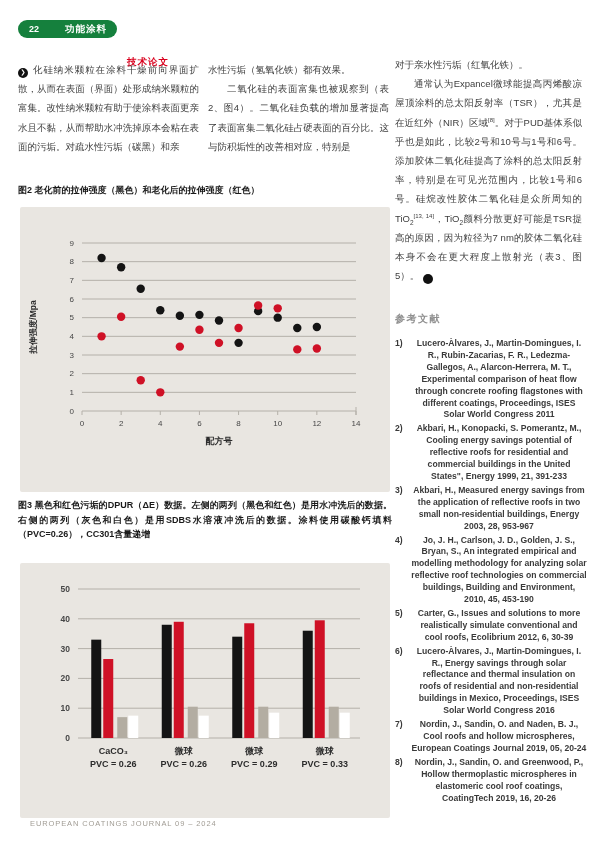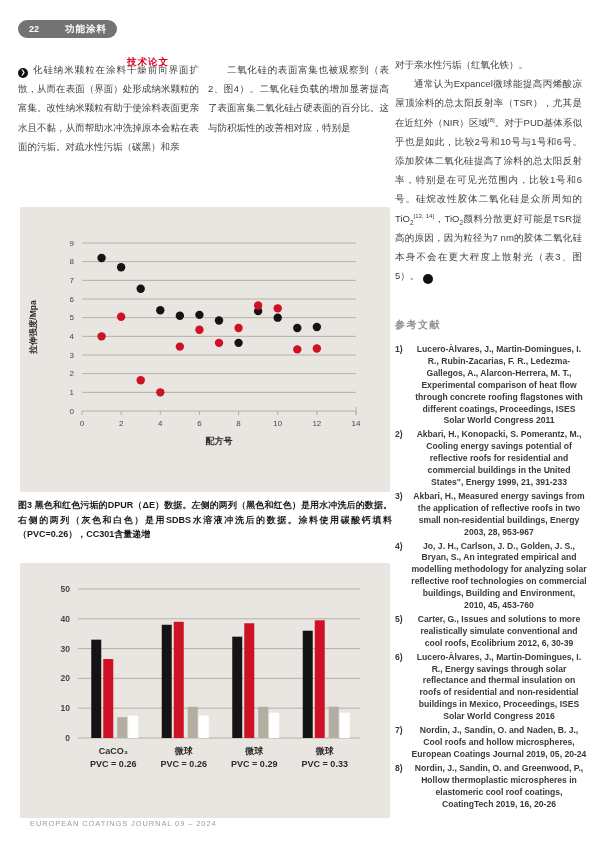--- a/index.html
+++ b/index.html
@@ -1,20 +1,20 @@
 <!DOCTYPE html>
 <html><head>
 <meta charset="utf-8">
 <style>
   html,body{margin:0;padding:0;background:#ffffff;}
   .page{position:relative;width:600px;height:849px;background:#ffffff;overflow:hidden;
         font-family:"Liberation Sans","DejaVu Sans",sans-serif;}
   
   .hdr-pill{position:absolute;left:18px;top:20px;width:99px;height:18px;border-radius:10px;
-            background:#737373;display:flex;align-items:center;color:#fff;font-weight:bold;}
+            background:#15803d;display:flex;align-items:center;color:#fff;font-weight:bold;}
   .hdr-num{font-size:9px;margin-left:11px;}
   .hdr-sec{font-size:9.5px;margin-left:26px;letter-spacing:1px;}
   .hdr-type{position:absolute;left:127px;top:24px;font-size:9.5px;font-weight:bold;color:#d9001d;letter-spacing:1px;margin-top:32px;}
   
   .bodycol{position:absolute;font-size:9.5px;line-height:19.2px;color:#3d3d3d;
            text-align:justify;text-justify:inter-character;}
   .bodycol p{margin:0;}
   .bodycol p.indent{text-indent:2em;}
   #col1{left:18px;top:60px;width:181px;}
   #col2{left:208px;top:60px;width:181px;}
@@ -28,21 +28,21 @@
   
   .figcap{position:absolute;font-size:9px;font-weight:bold;color:#1a1a1a;line-height:14.5px;text-align:justify;}
   #fig2cap{left:18px;top:183px;width:372px;}
   #fig3cap{left:18px;top:498px;width:374px;}
   
   .panel{position:absolute;background:#e9e6e1;border-radius:2px;}
   #scatterPanel{left:20px;top:207px;width:370px;height:285px;}
   #barPanel{left:20px;top:563px;width:370px;height:255px;}
   
   #refs{position:absolute;left:395px;top:308px;width:192px;}
-  .refs-title{font-size:10px;font-weight:bold;color:#8f8f8f;letter-spacing:1.5px;margin:10px 0 12px 0;}
+  .refs-title{font-size:10px;font-weight:bold;color:#8f8f8f;letter-spacing:1.5px;margin:4px 0 12px 0;}
   .ref{display:flex;font-size:8.6px;line-height:11.9px;font-weight:bold;color:#3a3a3a;margin-bottom:2px;}
   .ref .num{flex:0 0 16px;}
   .ref .txt{flex:1;text-align:center;}
   
   .footer{position:absolute;left:30px;top:819px;font-size:7.5px;letter-spacing:0.9px;color:#a19c94;}
 </style>
 </head>
 <body>
 
 <div class="page">
@@ -51,28 +51,30 @@
     <span class="hdr-num">22</span>
     <span class="hdr-sec">功能涂料</span>
   </div>
   <div class="hdr-type">技术论文</div>
 
   <div class="bodycol" id="col1">
     <p><span class="mark">❯</span><span>化硅纳米颗粒在涂料干燥前向界面扩散，从而在表面（界面）处形成纳米颗粒的富集。改性纳米颗粒有助于使涂料表面更亲水且不黏，从而帮助水冲洗掉原本会粘在表面的污垢。对疏水性污垢（碳黑）和亲</span></p>
   </div>
 
   <div class="bodycol" id="col2">
+    <p>水性污垢（氢氧化铁）都有效果。</p>
     <p class="indent">二氧化硅的表面富集也被观察到（表2、图4）。二氧化硅负载的增加显著提高了表面富集二氧化硅占硬表面的百分比。这与防积垢性的改善相对应，特别是</p>
   </div>
 
   <div class="bodycol" id="col3">
     <p>对于亲水性污垢（红氧化铁）。</p>
     <p class="indent"><span>通常认为Expancel微球能提高丙烯酸凉屋顶涂料的总太阳反射率（TSR），尤其是在近红外（NIR）区域</span><sup>[8]</sup><span>。对于PUD基体系似乎也是如此，比较2号和10号与1号和6号。添加胶体二氧化硅提高了涂料的总太阳反射率，特别是在可见光范围内，比较1号和6号。硅烷改性胶体二氧化硅是众所周知的TiO</span><sub>2</sub><sup>[13, 14]</sup><span>，TiO</span><sub>2</sub><span>颜料分散更好可能是TSR提高的原因，因为粒径为7 nm的胶体二氧化硅本身不会在更大程度上散射光（表3、图5）。</span><span class="mark end">❮</span></p>
   </div>
 
+  <div class="figcap" id="fig2cap">图2 老化前的拉伸强度（黑色）和老化后的拉伸强度（红色）</div>
 
   <div class="panel" id="scatterPanel">
     <svg width="370" height="285" viewBox="0 0 370 285">
         <line x1="62" y1="204" x2="336" y2="204" stroke="#b4b0a9" stroke-width="1"></line>
         <text x="54" y="206.8" text-anchor="end" font-size="8" fill="#474747">0</text>
         <line x1="62" y1="185.33333333333334" x2="336" y2="185.33333333333334" stroke="#b4b0a9" stroke-width="1"></line>
         <text x="54" y="188.13333333333335" text-anchor="end" font-size="8" fill="#474747">1</text>
         <line x1="62" y1="166.66666666666669" x2="336" y2="166.66666666666669" stroke="#b4b0a9" stroke-width="1"></line>
         <text x="54" y="169.4666666666667" text-anchor="end" font-size="8" fill="#474747">2</text>
         <line x1="62" y1="148" x2="336" y2="148" stroke="#b4b0a9" stroke-width="1"></line>
@@ -187,21 +189,21 @@
     <div class="ref">
         <span class="num">2)</span>
         <span class="txt">Akbari, H., Konopacki, S. Pomerantz, M., Cooling energy savings potential of reflective roofs for residential and commercial buildings in the United States", Energy 1999, 21, 391-233</span>
       </div>
     <div class="ref">
         <span class="num">3)</span>
         <span class="txt">Akbari, H., Measured energy savings from the application of reflective roofs in two small non-residential buildings, Energy 2003, 28, 953-967</span>
       </div>
     <div class="ref">
         <span class="num">4)</span>
-        <span class="txt">Jo, J. H., Carlson, J. D., Golden, J. S., Bryan, S., An integrated empirical and modelling methodology for analyzing solar reflective roof technologies on commercial buildings, Building and Environment, 2010, 45, 453-760</span>
+        <span class="txt">Jo, J. H., Carlson, J. D., Golden, J. S., Bryan, S., An integrated empirical and modelling methodology for analyzing solar reflective roof technologies on commercial buildings, Building and Environment, 2010, 45, 453-190</span>
       </div>
     <div class="ref">
         <span class="num">5)</span>
         <span class="txt">Carter, G., Issues and solutions to more realistically simulate conventional and cool roofs, Ecolibrium 2012, 6, 30-39</span>
       </div>
     <div class="ref">
         <span class="num">6)</span>
         <span class="txt">Lucero-Àlvares, J., Martin-Domingues, I. R., Energy savings through solar reflectance and thermal insulation on roofs of residential and non-residential buildings in Mexico, Proceedings, ISES Solar World Congress 2016</span>
       </div>
     <div class="ref">

